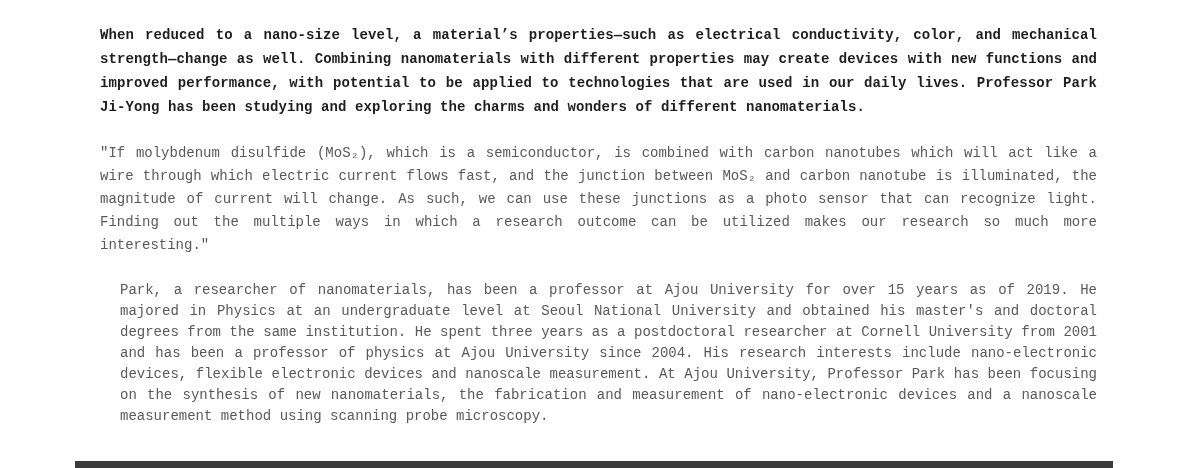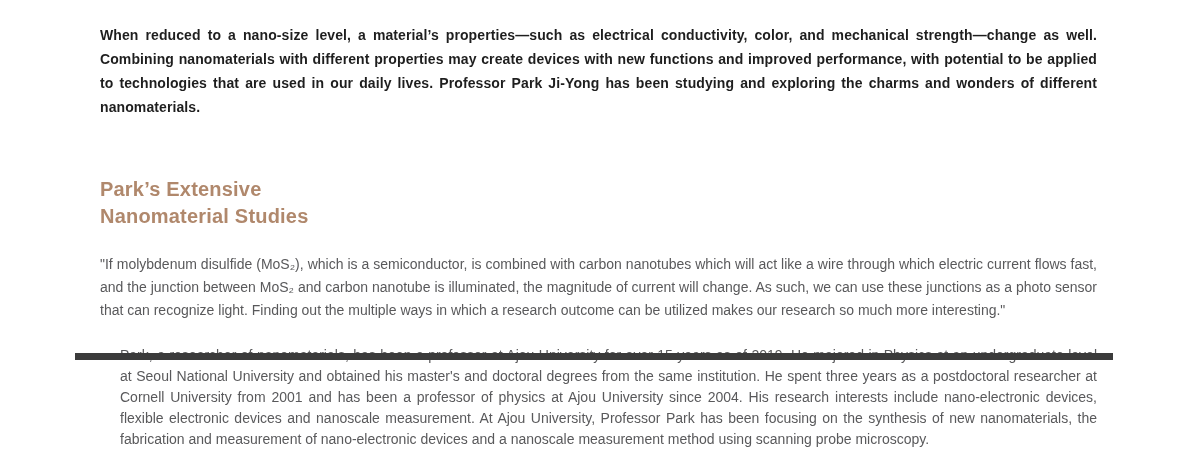--- a/index.html
+++ b/index.html
@@ -6,22 +6,23 @@
   html, body {
     width: 1200px;
     height: 468px;
     overflow: hidden;
     background: #ffffff;
     font-family: "Liberation Sans", "DejaVu Sans", sans-serif;
   }
   .page {
     position: relative;
     width: 1200px;
-    height: 360px;
+    height: 468px;
     background: #ffffff;
+    font-family: Liberation Mono, monospace;
   }
   .content {
     position: absolute;
     top: 0;
     left: 100px;
     width: 997px;
     padding-top: 23px;
   }
   .intro {
     font-size: 14px;
@@ -63,22 +64,20 @@
     background: #3b3b3b;
   }
 </style>
 </head>
 <body>
 
 <div class="page">
   <div class="content">
     <p class="intro">When reduced to a nano-size level, a material’s properties—such as electrical conductivity, color, and mechanical strength—change as well. Combining nanomaterials with different properties may create devices with new functions and improved performance, with potential to be applied to technologies that are used in our daily lives. Professor Park Ji-Yong has been studying and exploring the charms and wonders of different nanomaterials.</p>
 
-    <h2 class="section-heading">Park’s Extensive
-Nanomaterial Studies</h2>
 
     <p class="body-para quote">"If molybdenum disulfide (MoS₂), which is a semiconductor, is combined with carbon nanotubes which will act like a wire through which electric current flows fast, and the junction between MoS₂ and carbon nanotube is illuminated, the magnitude of current will change. As such, we can use these junctions as a photo sensor that can recognize light. Finding out the multiple ways in which a research outcome can be utilized makes our research so much more interesting."</p>
 
     <p class="body-para bio">Park, a researcher of nanomaterials, has been a professor at Ajou University for over 15 years as of 2019. He majored in Physics at an undergraduate level at Seoul National University and obtained his master's and doctoral degrees from the same institution. He spent three years as a postdoctoral researcher at Cornell University from 2001 and has been a professor of physics at Ajou University since 2004. His research interests include nano-electronic devices, flexible electronic devices and nanoscale measurement. At Ajou University, Professor Park has been focusing on the synthesis of new nanomaterials, the fabrication and measurement of nano-electronic devices and a nanoscale measurement method using scanning probe microscopy.</p>
   </div>
 
   <div class="footer-bar"></div>
 </div>
 
 </body></html>

